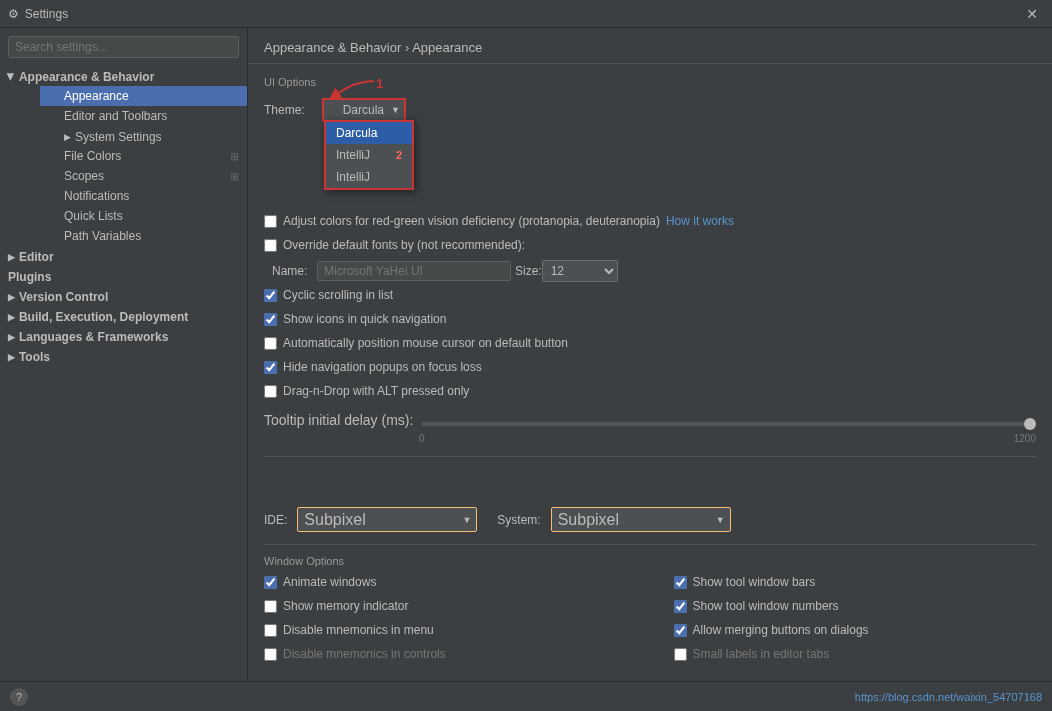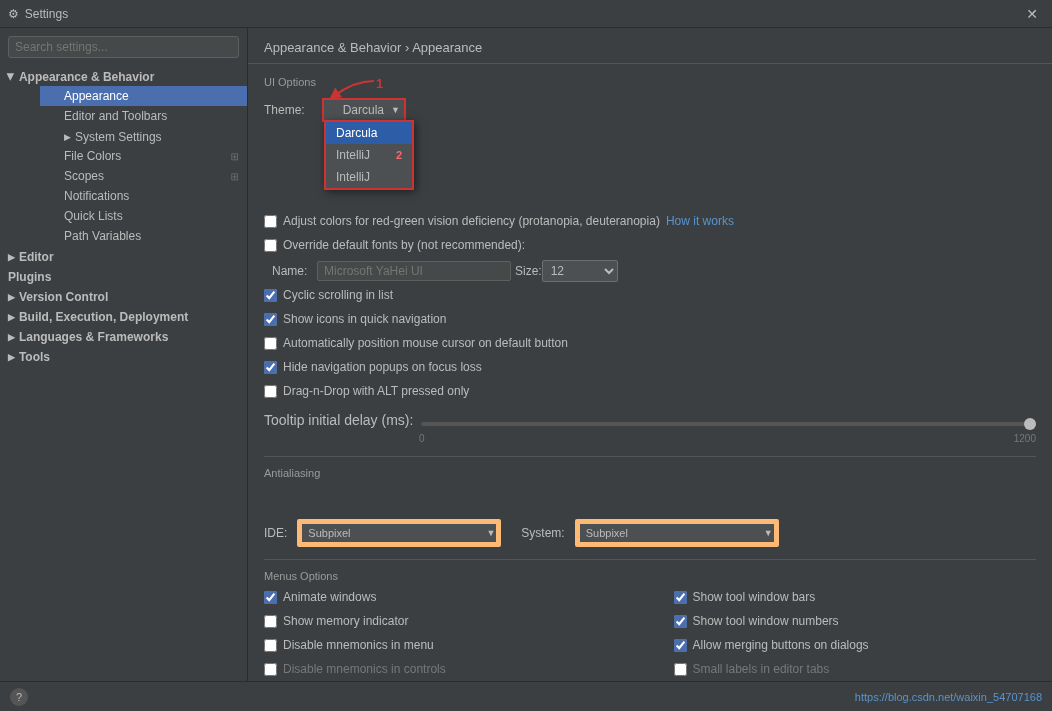--- a/index.html
+++ b/index.html
@@ -267,25 +267,25 @@
     .aa-row {
       display: flex;
       align-items: center;
       gap: 10px;
       margin-bottom: 6px;
       margin-top: 40px;
     }
     .aa-label { color: #9a9a9a; font-size: 11px; margin-bottom: 6px; }
     .select-wide {
       background: #4c5052;
-      border: 5px solid #fdba74;
+      border: 1px solid #fdba74;
       color: #bbbbbb;
       padding: 3px 6px;
-      font-size: 11px;
-      width: 204px;
+      font-size: 16px;
+      width: 180px;
       border-radius: 2px;
       appearance: none;
       cursor: pointer;
     }
     .select-wrapper {
       position: relative;
       display: inline-block;
     }
     .select-arrow {
       position: absolute;
@@ -513,21 +513,20 @@
             <input type="range" min="0" max="1200" value="1200" style="width: 100%;">
           </div>
         </div>
         <div class="slider-vals">
           <span style="padding-left:155px;">0</span>
           <span>1200</span>
         </div>
       </div>
 
       <div class="antialiasing-section">
-        <div class="aa-label">Antialiasing</div>
         <div class="aa-row">
           <span class="checkbox-label">IDE:</span>
           <div class="select-wrapper">
             <select class="select-wide">
               <option>Subpixel</option>
               <option>Greyscale</option>
               <option>No antialiasing</option>
             </select>
             <span class="select-arrow">▼</span>
           </div>
@@ -537,21 +536,21 @@
               <option>Subpixel</option>
               <option>Greyscale</option>
               <option>No antialiasing</option>
             </select>
             <span class="select-arrow">▼</span>
           </div>
         </div>
       </div>
 
       <div class="window-options-section">
-        <div class="aa-label">Menus Options</div>
+        <div class="aa-label">Window Options</div>
         <div class="two-col">
 
           <div>
             <div class="checkbox-row">
               <input type="checkbox" id="animate" checked="" style="">
               <label class="checkbox-label" for="animate">Animate windows</label>
             </div>
             <div class="checkbox-row">
               <input type="checkbox" id="showmem" style="">
               <label class="checkbox-label" for="showmem">Show memory indicator</label>

